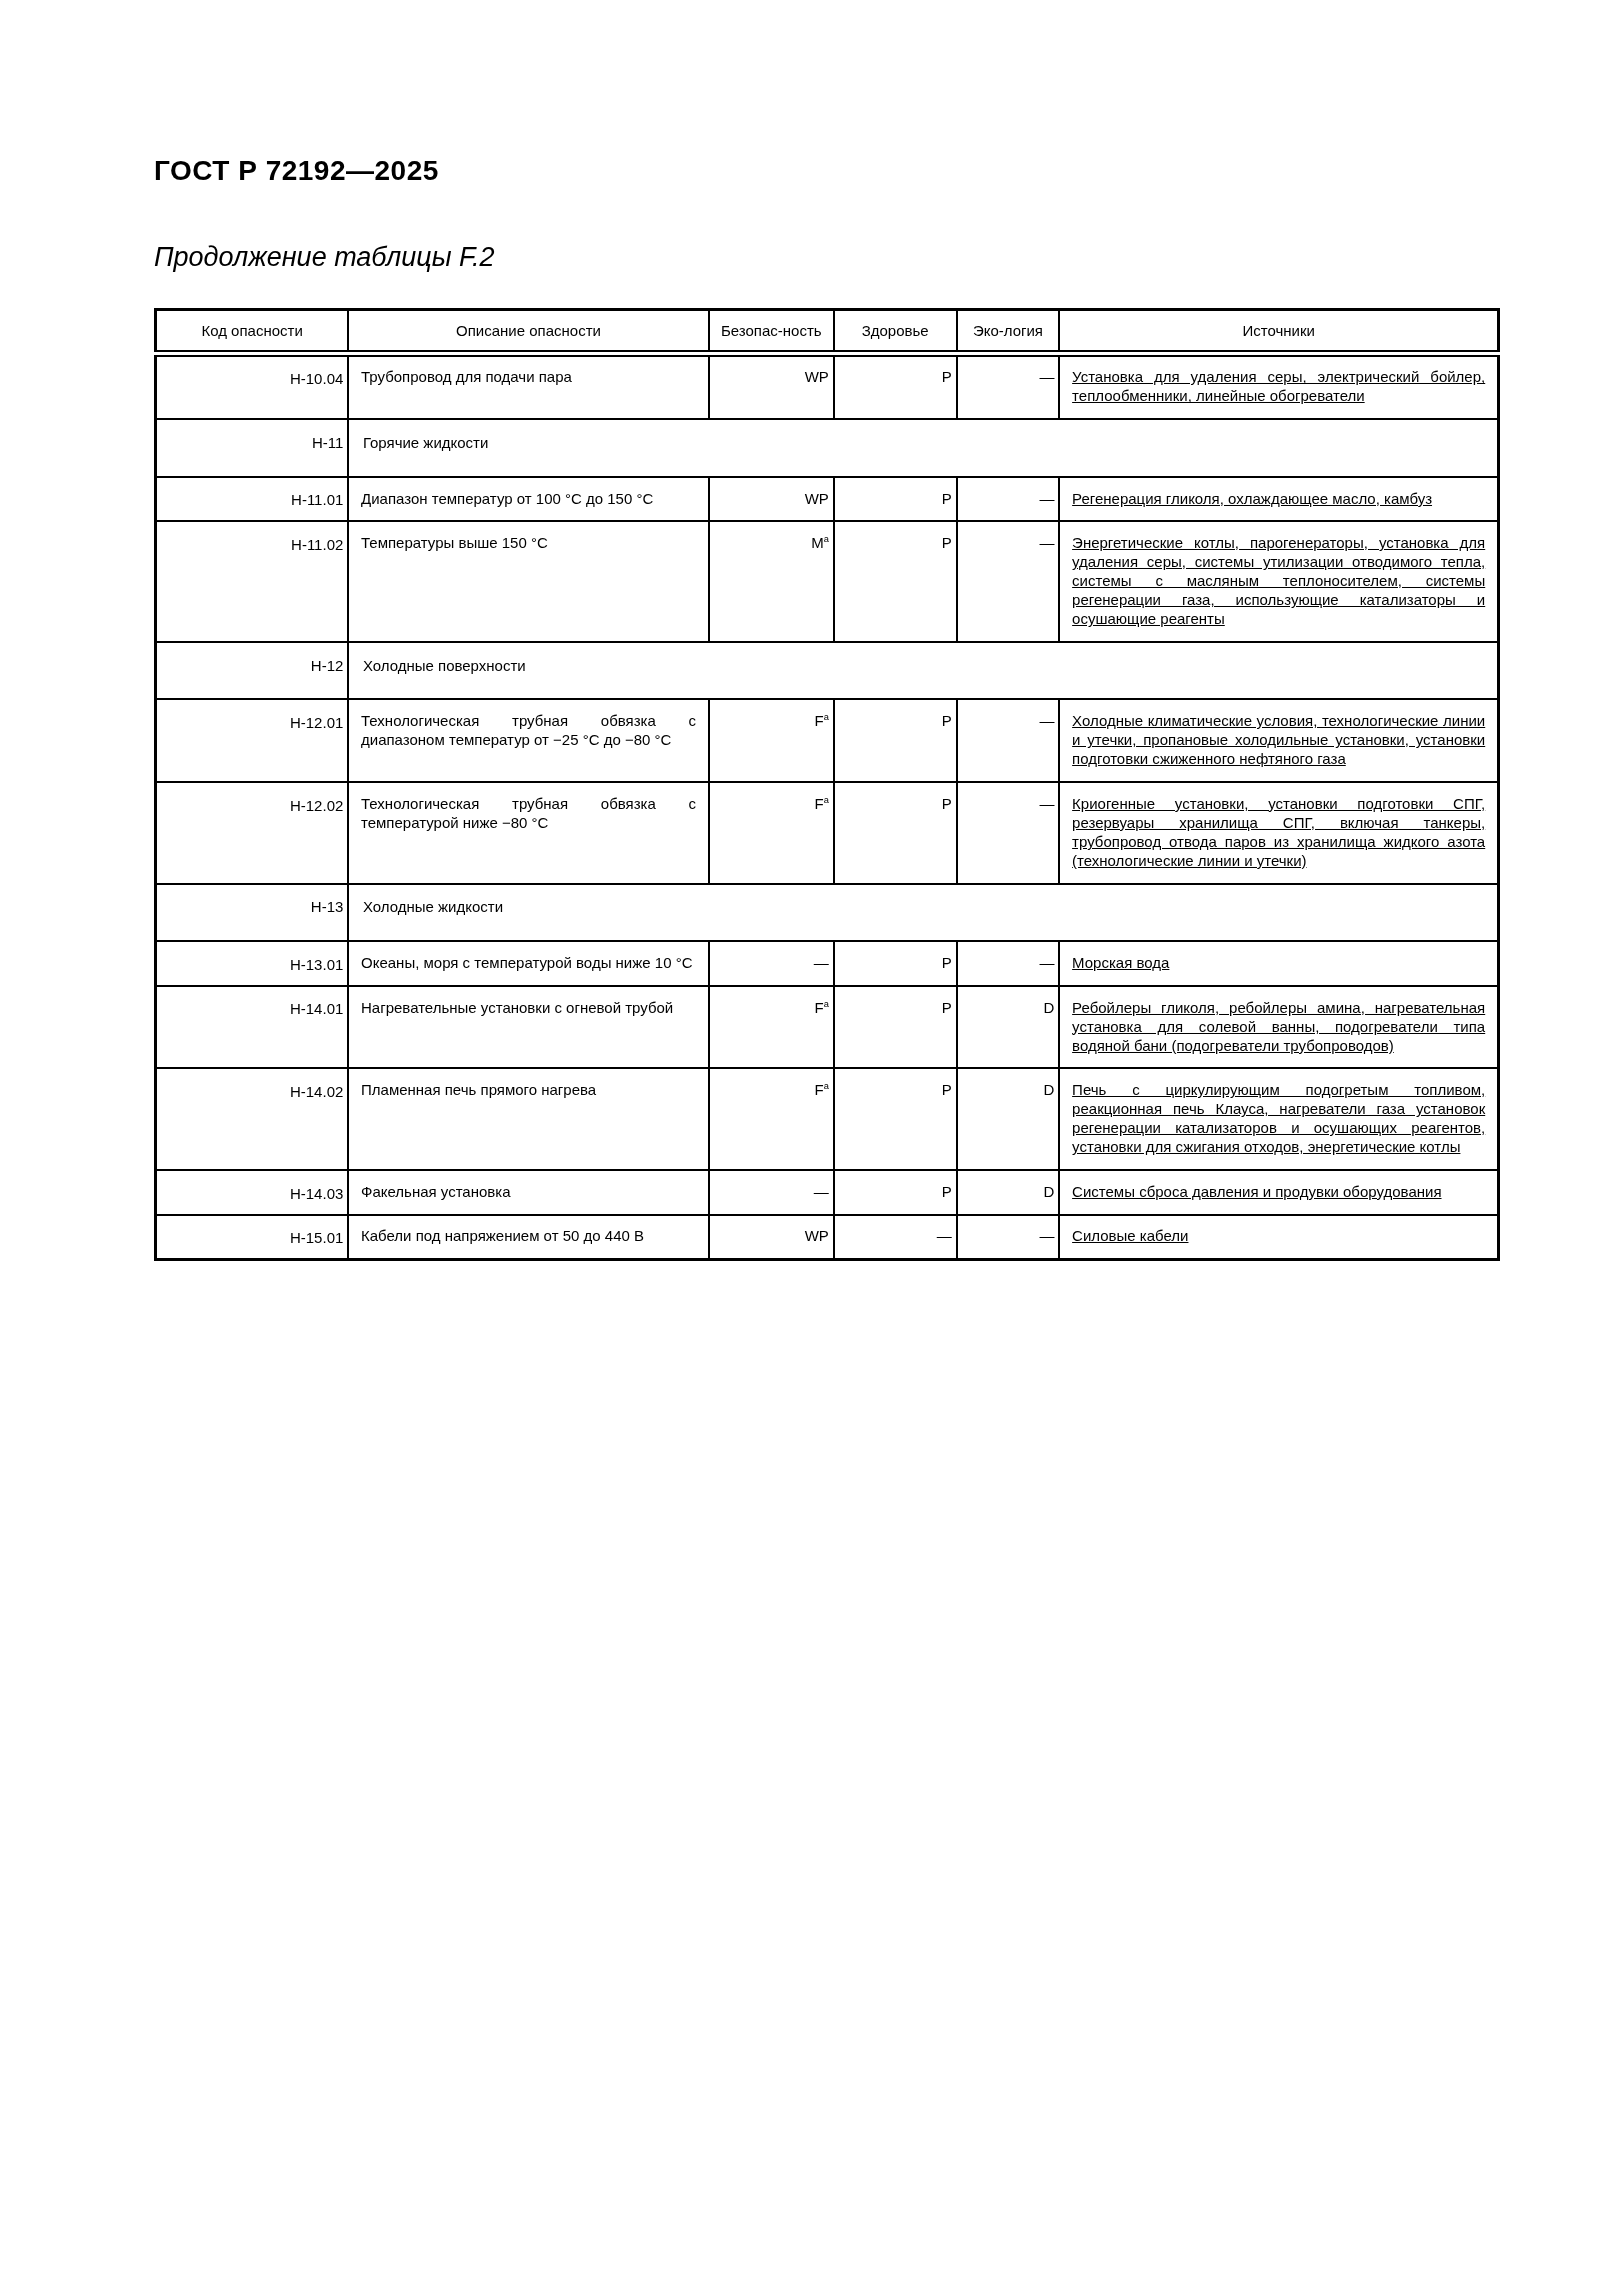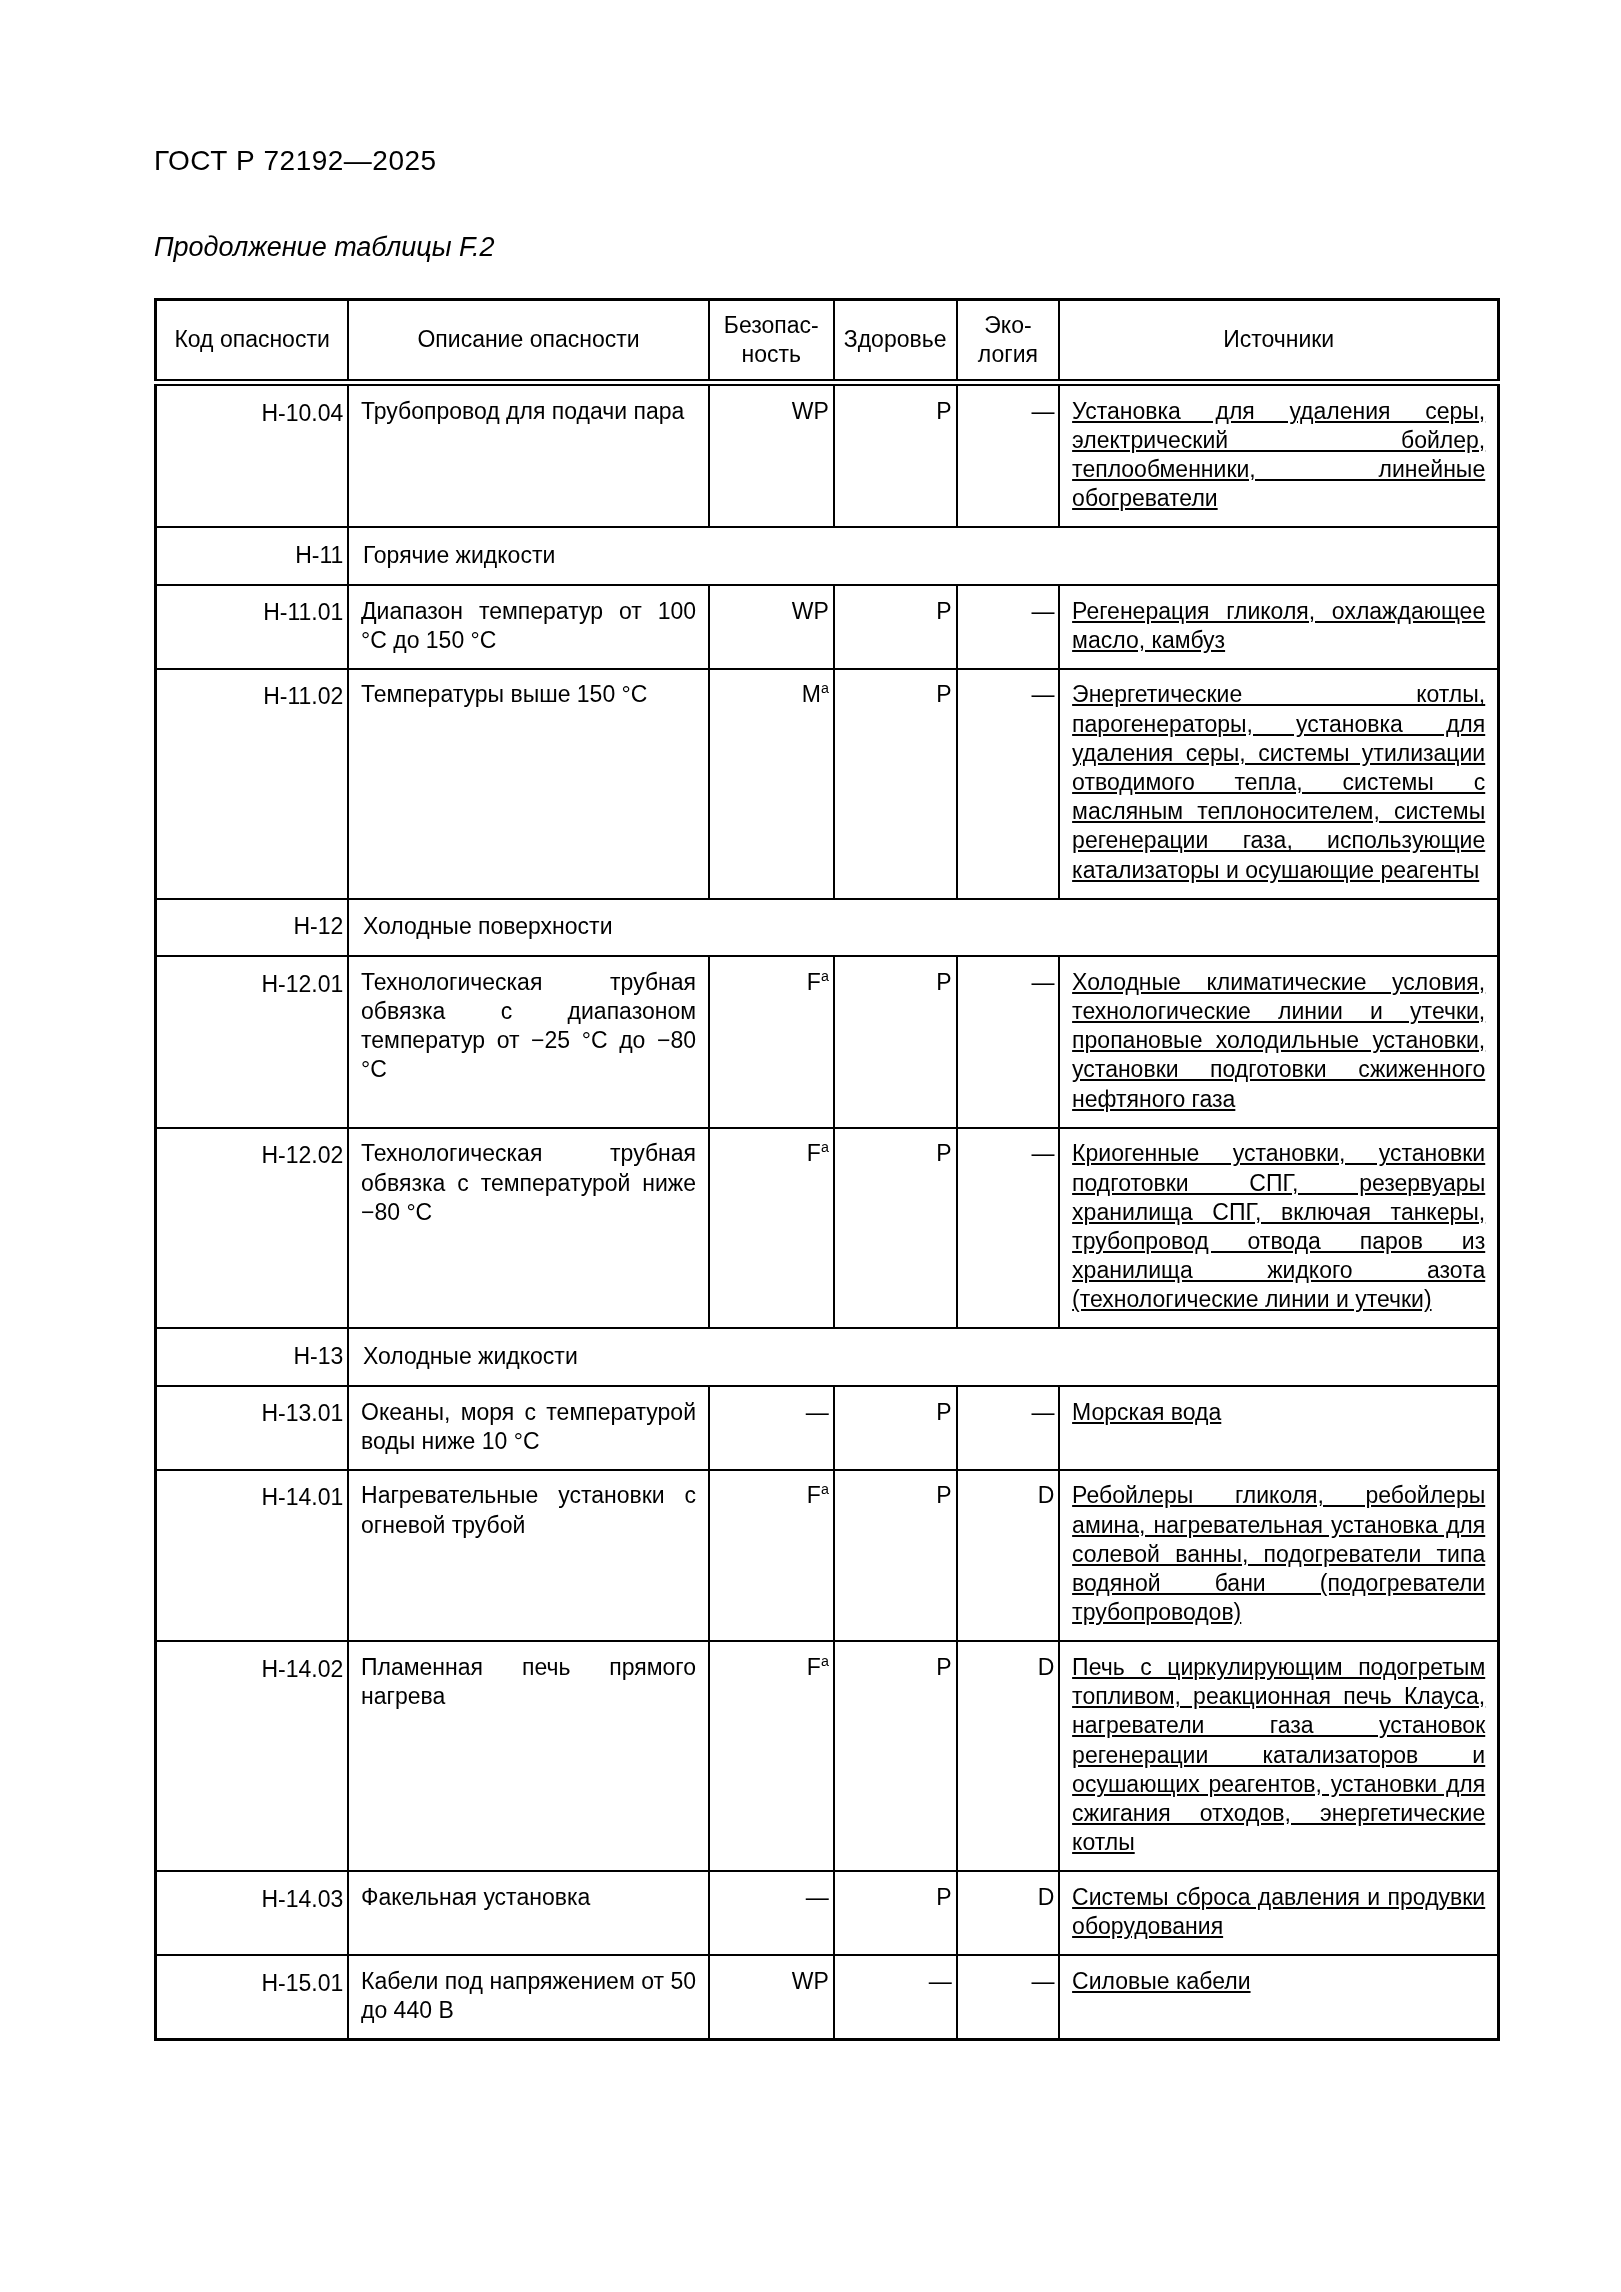--- a/index.html
+++ b/index.html
@@ -13,35 +13,36 @@
     height: 2293px;
     box-sizing: border-box;
     padding: 145px 122px 0 154px;
     background: #ffffff;
     color: #000000;
     font-family: "Liberation Sans", sans-serif;
     overflow: hidden;
   }
   .doc-title {
     font-size: 28px;
-    font-weight: normal;
+    font-weight: bold;
     letter-spacing: 0.5px;
+    margin-top: 10px;
   }
   .table-caption {
     margin-top: 55px;
     font-size: 27px;
     font-style: italic;
   }
   table.hazard-table {
     margin-top: 35px;
     width: 1346px;
     border-collapse: collapse;
     border: 3.9px solid #000;
     table-layout: fixed;
-    font-size: 23px;
+    font-size: 15px;
     line-height: 1.27;
   }
   col.c-code    { width: 14.35%; }
   col.c-desc    { width: 26.85%; }
   col.c-safety  { width: 9.3%;  }
   col.c-health  { width: 9.15%; }
   col.c-eco     { width: 7.65%; }
   col.c-sources { width: 32.7%; }
 
   .hazard-table th {

